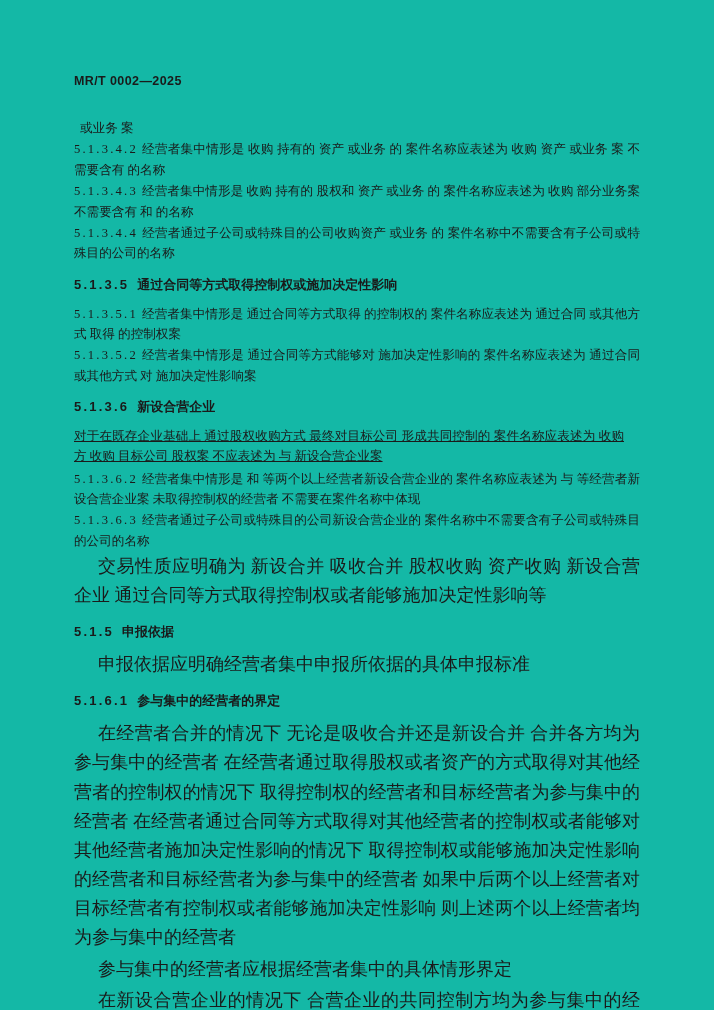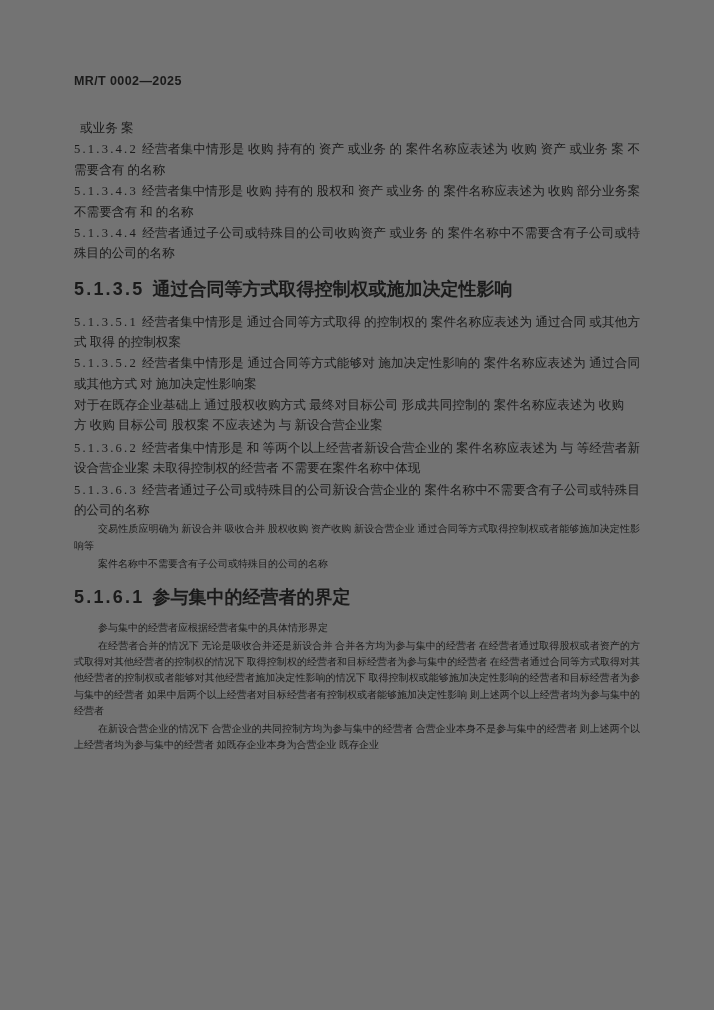--- a/index.html
+++ b/index.html
@@ -4,21 +4,21 @@
 <style>
   html, body {
     margin: 0;
     padding: 0;
     background: #ffffff;
   }
   .page {
     position: relative;
     width: 714px;
     height: 1010px;
-    background: #737373;
+    background: #14b8a6;
     font-family: "Liberation Serif", "DejaVu Serif", serif;
     color: #1a1a1a;
     overflow: hidden;
   }
   .content {
     position: absolute;
     left: 74px;
     top: 74px;
     width: 566px;
   }
@@ -46,62 +46,65 @@
     margin: 0 0 1px 0;
   }
   .p-num .no {
     letter-spacing: 2.2px;
     margin-right: 4px;
     margin-top: 28px;
   }
   .p-head {           
     font-family: "Liberation Sans", "DejaVu Sans", sans-serif;
     font-weight: bold;
-    font-size: 18px;
+    font-size: 13px;
     line-height: 1.6;
     margin: 11px 0 8px 0;
   }
   .p-head .no {
     letter-spacing: 2.2px;
     margin-right: 8px;
   }
   .p-body {           
-    font-size: 10px;
+    font-size: 18px;
     line-height: 1.62;
     text-align: justify;
     text-justify: inter-ideograph;
     margin: 0 0 2px 0;
     text-indent: 24px;
   }
   .p-body2 {          
     font-size: 12.6px;
     line-height: 1.62;
     text-align: justify;
     text-justify: inter-ideograph;
     margin: 0 16px 2px 0;
+    text-decoration: underline;
   }
 </style>
 </head>
 <body>
 
 <div class="page">
   <div class="content">
     <div class="header">MR/T  0002—2025</div>
     <div id="body-blocks">
         <div class="p-cont">或业务  案</div>
         <div class="p-num"><span class="no">5.1.3.4.2</span><span>经营者集中情形是    收购  持有的    资产  或业务  的  案件名称应表述为      收购    资产  或业务  案    不需要含有    的名称</span></div>
         <div class="p-num"><span class="no">5.1.3.4.3</span><span>经营者集中情形是    收购  持有的    股权和  资产  或业务  的  案件名称应表述为      收购    部分业务案  不需要含有    和    的名称</span></div>
         <div class="p-num"><span class="no">5.1.3.4.4</span><span>经营者通过子公司或特殊目的公司收购资产  或业务  的  案件名称中不需要含有子公司或特殊目的公司的名称</span></div>
         <div class="p-head"><span class="no">5.1.3.5</span><span>通过合同等方式取得控制权或施加决定性影响</span></div>
         <div class="p-num"><span class="no">5.1.3.5.1</span><span>经营者集中情形是    通过合同等方式取得    的控制权的  案件名称应表述为      通过合同  或其他方式  取得    的控制权案</span></div>
         <div class="p-num"><span class="no">5.1.3.5.2</span><span>经营者集中情形是    通过合同等方式能够对    施加决定性影响的  案件名称应表述为  通过合同  或其他方式  对    施加决定性影响案</span></div>
+        <div class="p-head"><span class="no">5.1.3.6</span><span>新设合营企业</span></div>
         <div class="p-body2">对于在既存企业基础上    通过股权收购方式  最终对目标公司    形成共同控制的  案件名称应表述为      收购方  收购    目标公司  股权案    不应表述为      与      新设合营企业案</div>
         <div class="p-num"><span class="no">5.1.3.6.2</span><span>经营者集中情形是  和      等两个以上经营者新设合营企业的  案件名称应表述为      与      等经营者新设合营企业案    未取得控制权的经营者  不需要在案件名称中体现</span></div>
         <div class="p-num"><span class="no">5.1.3.6.3</span><span>经营者通过子公司或特殊目的公司新设合营企业的  案件名称中不需要含有子公司或特殊目的公司的名称</span></div>
         <div class="p-body">交易性质应明确为  新设合并  吸收合并  股权收购  资产收购  新设合营企业  通过合同等方式取得控制权或者能够施加决定性影响等</div>
-        <div class="p-body">案件名称中不需要含有子公司或特殊目的公司的名称</div>
+        <div class="p-head"><span class="no">5.1.5</span><span>申报依据</span></div>
+        <div class="p-body">申报依据应明确经营者集中申报所依据的具体申报标准</div>
         <div class="p-head"><span class="no">5.1.6.1</span><span>参与集中的经营者的界定</span></div>
+        <div class="p-body">在经营者合并的情况下  无论是吸收合并还是新设合并  合并各方均为参与集中的经营者  在经营者通过取得股权或者资产的方式取得对其他经营者的控制权的情况下  取得控制权的经营者和目标经营者为参与集中的经营者  在经营者通过合同等方式取得对其他经营者的控制权或者能够对其他经营者施加决定性影响的情况下  取得控制权或能够施加决定性影响的经营者和目标经营者为参与集中的经营者    如果中后两个以上经营者对目标经营者有控制权或者能够施加决定性影响  则上述两个以上经营者均为参与集中的经营者</div>
         <div class="p-body">参与集中的经营者应根据经营者集中的具体情形界定</div>
-        <div class="p-body">在经营者合并的情况下  无论是吸收合并还是新设合并  合并各方均为参与集中的经营者  在经营者通过取得股权或者资产的方式取得对其他经营者的控制权的情况下  取得控制权的经营者和目标经营者为参与集中的经营者  在经营者通过合同等方式取得对其他经营者的控制权或者能够对其他经营者施加决定性影响的情况下  取得控制权或能够施加决定性影响的经营者和目标经营者为参与集中的经营者    如果中后两个以上经营者对目标经营者有控制权或者能够施加决定性影响  则上述两个以上经营者均为参与集中的经营者</div>
         <div class="p-body">在新设合营企业的情况下  合营企业的共同控制方均为参与集中的经营者  合营企业本身不是参与集中的经营者  则上述两个以上经营者均为参与集中的经营者  如既存企业本身为合营企业  既存企业</div>
       </div>
   </div>
 </div>
 
 </body></html>

